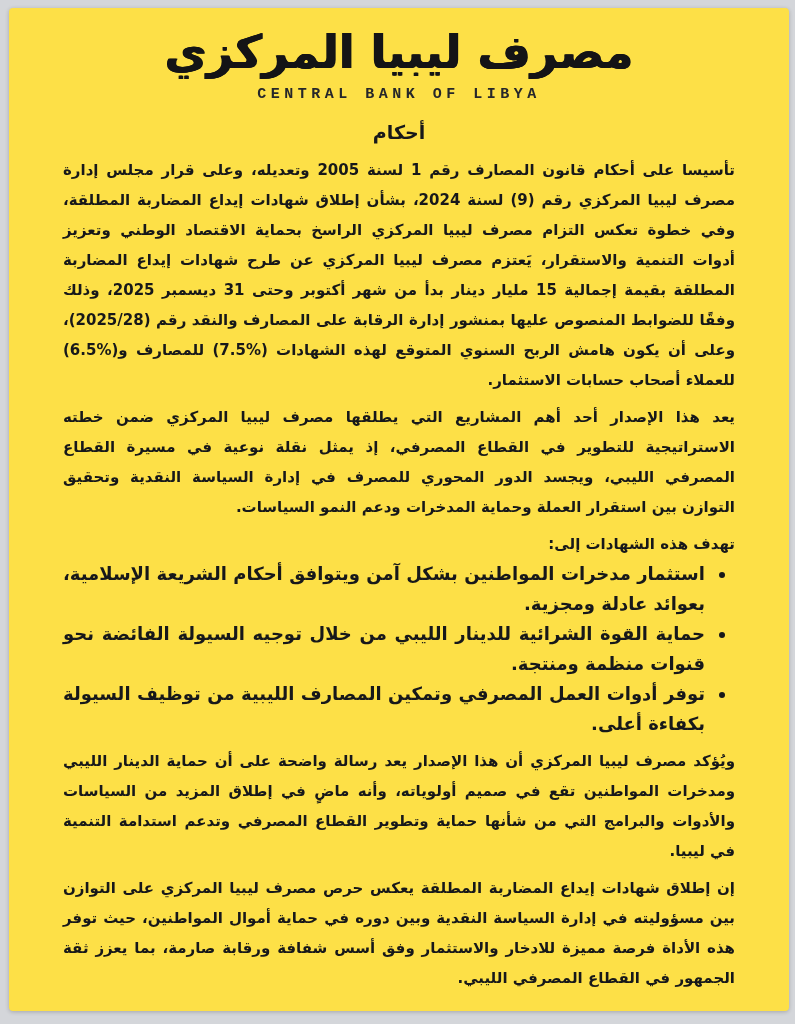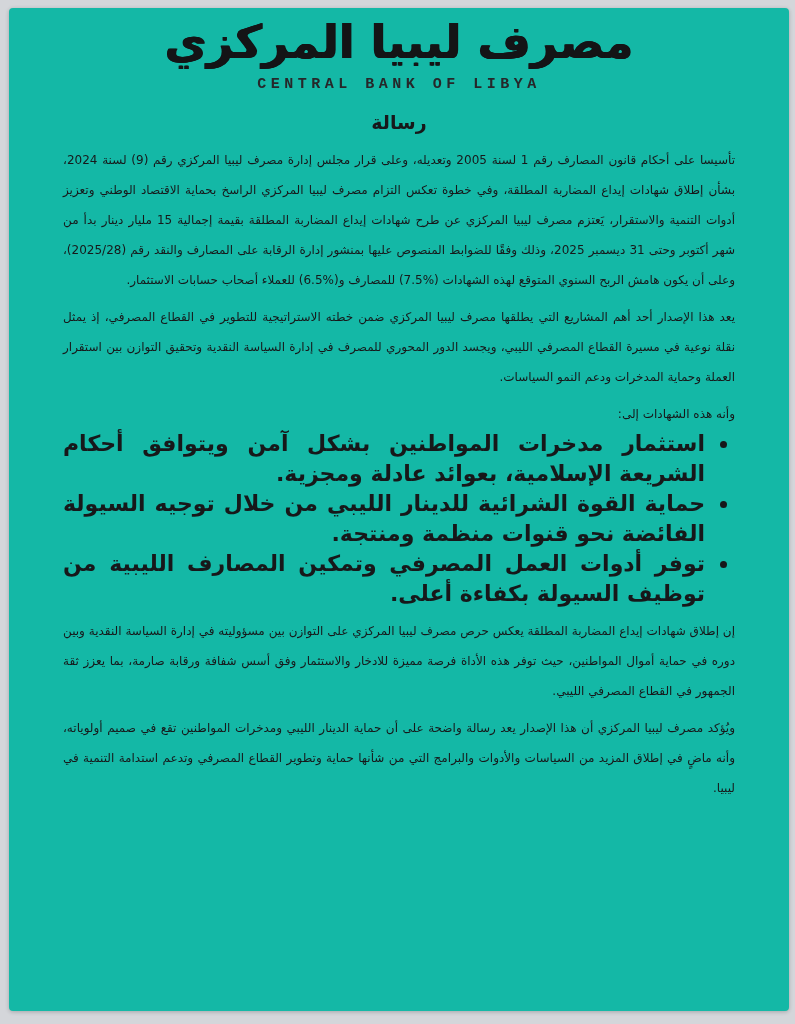--- a/index.html
+++ b/index.html
@@ -7,25 +7,25 @@
     width: 795px; height: 1024px;
     background: #d4d6da;
     position: relative;
     overflow: hidden;
     font-family: "DejaVu Sans", sans-serif;
     color: #17181a;
   }
   .paper {
     position: absolute;
     top: 8px; left: 9px; right: 6px; bottom: 13px;
-    background: #14b8a6;
+    background: #fde047;
     border-radius: 4px;
     box-shadow: 0 1px 4px rgba(0,0,0,.22);
     box-sizing: border-box;
-    padding: 4px 54px 0 54px;
+    padding: 14px 54px 0 54px;
     direction: rtl;
   }
   .letterhead { text-align: center; }
   .logo-arabic {
     font-size: 46px;
     font-weight: 700;
     line-height: 60px;
     letter-spacing: -1px;
     color: #141416;
     text-shadow: 0.6px 0 0 currentColor, -0.6px 0 0 currentColor;
@@ -40,60 +40,60 @@
     margin-top: 4px;
     font-family: Liberation Mono, monospace;
   }
   .doc-title {
     text-align: center;
     font-size: 19px;
     font-weight: 700;
     margin: 18px 0 12px 0;
   }
   .doc-body p {
-    font-size: 12px;
-    font-weight: 400;
+    font-size: 15px;
+    font-weight: 700;
     line-height: 30px;
     text-align: justify;
     margin: 0 0 7px 0;
   }
   .doc-body p.list-intro {
     text-align: right;
     margin-bottom: 0;
   }
   .doc-body ul {
     margin: 0 0 7px 0;
     padding: 0 28px 0 0;
   }
   .doc-body li {
-    font-size: 22px;
+    font-size: 18px;
     font-weight: 700;
     line-height: 30px;
     text-align: justify;
     padding-right: 2px;
   }
 </style>
 </head>
 <body>
 
 <div class="paper">
 
   <header class="letterhead">
     <div class="logo-arabic">مصرف ليبيا المركزي</div>
     <div class="logo-english">CENTRAL BANK OF LIBYA</div>
   </header>
 
-  <h1 class="doc-title">رسالة</h1>
+  <h1 class="doc-title">أحكام</h1>
 
   <main class="doc-body">
     <p>تأسيسا على أحكام قانون المصارف رقم 1 لسنة 2005 وتعديله، وعلى قرار مجلس إدارة مصرف ليبيا المركزي رقم (9) لسنة 2024، بشأن إطلاق شهادات إيداع المضاربة المطلقة، وفي خطوة تعكس التزام مصرف ليبيا المركزي الراسخ بحماية الاقتصاد الوطني وتعزيز أدوات التنمية والاستقرار، يَعتزم مصرف ليبيا المركزي عن طرح شهادات إيداع المضاربة المطلقة بقيمة إجمالية 15 مليار دينار بدأ من شهر أكتوبر وحتى 31 ديسمبر 2025، وذلك وفقًا للضوابط المنصوص عليها بمنشور إدارة الرقابة على المصارف والنقد رقم (2025/28)، وعلى أن يكون هامش الربح السنوي المتوقع لهذه الشهادات (%7.5) للمصارف و(%6.5) للعملاء أصحاب حسابات الاستثمار.</p>
     <p>يعد هذا الإصدار أحد أهم المشاريع التي يطلقها مصرف ليبيا المركزي ضمن خطته الاستراتيجية للتطوير في القطاع المصرفي، إذ يمثل نقلة نوعية في مسيرة القطاع المصرفي الليبي، ويجسد الدور المحوري للمصرف في إدارة السياسة النقدية وتحقيق التوازن بين استقرار العملة وحماية المدخرات ودعم النمو السياسات.</p>
-    <p class="list-intro">وأنه هذه الشهادات إلى:</p>
+    <p class="list-intro">تهدف هذه الشهادات إلى:</p>
     <ul>
       <li>استثمار مدخرات المواطنين بشكل آمن ويتوافق أحكام الشريعة الإسلامية، بعوائد عادلة ومجزية.</li>
       <li>حماية القوة الشرائية للدينار الليبي من خلال توجيه السيولة الفائضة نحو قنوات منظمة ومنتجة.</li>
       <li>توفر أدوات العمل المصرفي وتمكين المصارف الليبية من توظيف السيولة بكفاءة أعلى.</li>
     </ul>
+    <p>ويُؤكد مصرف ليبيا المركزي أن هذا الإصدار يعد رسالة واضحة على أن حماية الدينار الليبي ومدخرات المواطنين تقع في صميم أولوياته، وأنه ماضٍ في إطلاق المزيد من السياسات والأدوات والبرامج التي من شأنها حماية وتطوير القطاع المصرفي وتدعم استدامة التنمية في ليبيا.</p>
     <p>إن إطلاق شهادات إيداع المضاربة المطلقة يعكس حرص مصرف ليبيا المركزي على التوازن بين مسؤوليته في إدارة السياسة النقدية وبين دوره في حماية أموال المواطنين، حيث توفر هذه الأداة فرصة مميزة للادخار والاستثمار وفق أسس شفافة ورقابة صارمة، بما يعزز ثقة الجمهور في القطاع المصرفي الليبي.</p>
-    <p>ويُؤكد مصرف ليبيا المركزي أن هذا الإصدار يعد رسالة واضحة على أن حماية الدينار الليبي ومدخرات المواطنين تقع في صميم أولوياته، وأنه ماضٍ في إطلاق المزيد من السياسات والأدوات والبرامج التي من شأنها حماية وتطوير القطاع المصرفي وتدعم استدامة التنمية في ليبيا.</p>
   </main>
 
 </div>
 
 </body></html>

